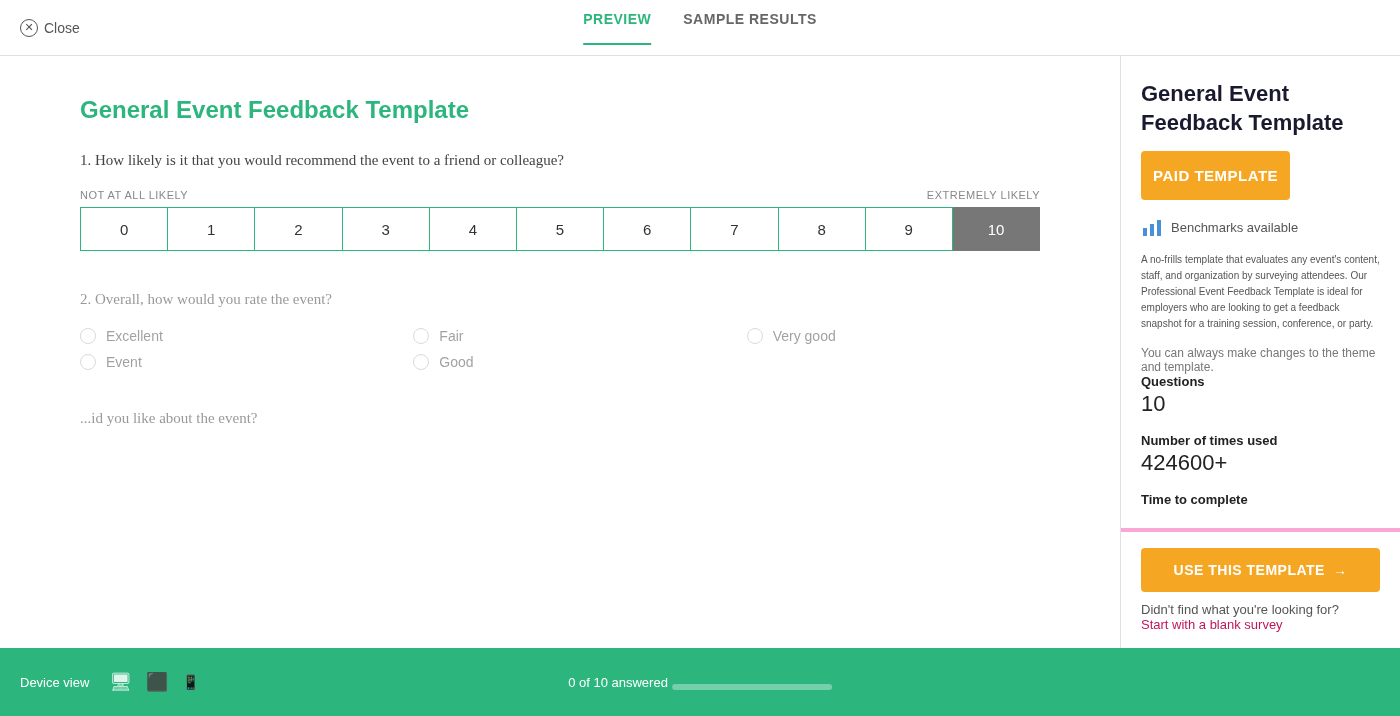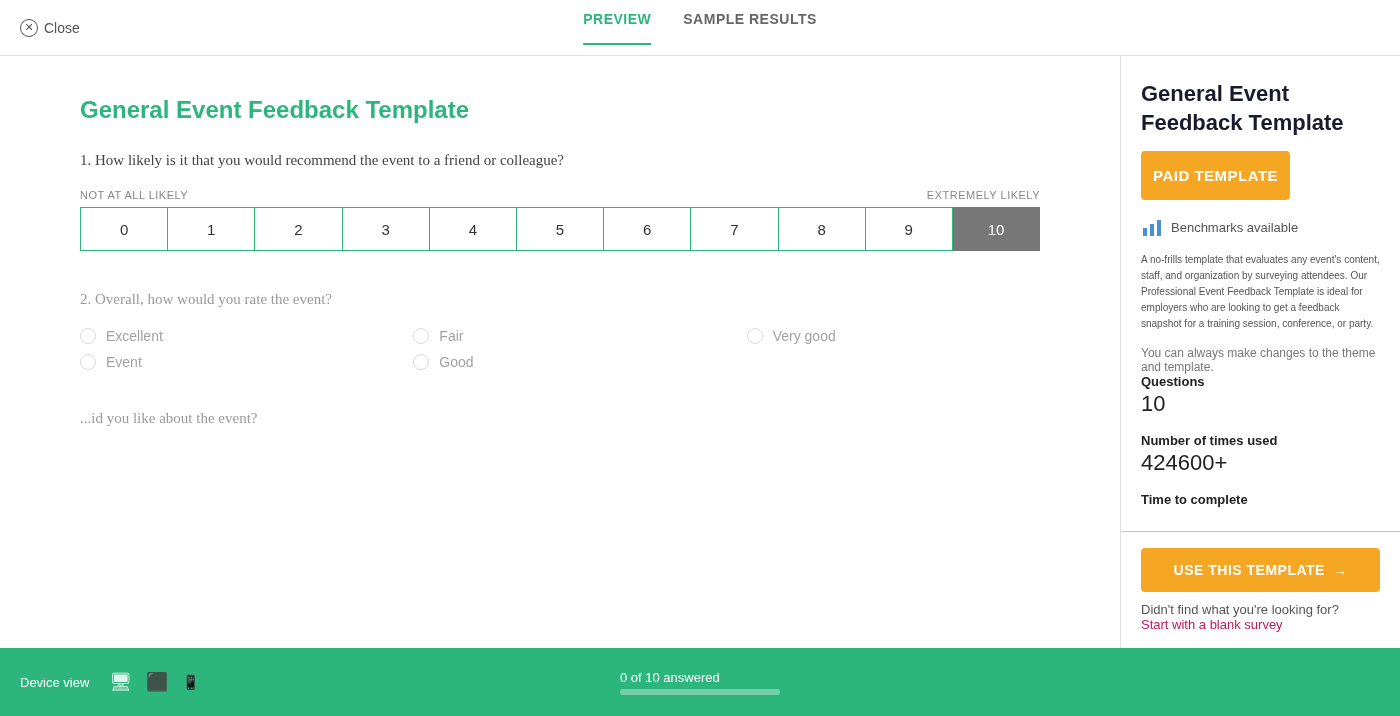--- a/index.html
+++ b/index.html
@@ -173,22 +173,22 @@
       color: #fff;
       font-size: 18px;
       cursor: pointer;
       opacity: 0.85;
     }
     .progress-section {
       position: absolute;
       left: 50%;
       transform: translateX(-50%);
       display: flex;
-      flex-direction: column;
-      align-items: flex-start;
+      flex-direction: row;
+      align-items: flex-end;
       gap: 4px;
     }
     .progress-text {
       color: #fff;
       font-size: 13px;
       font-weight: 500;
     }
     .progress-bar-bg {
       width: 160px;
       height: 6px;
@@ -267,21 +267,21 @@
     }
     .panel-stat-value {
       font-size: 22px;
       font-weight: 400;
       color: #222;
       margin-bottom: 16px;
     }
 
     
     .right-panel-bottom {
-      border-top: 1px solid #f9a8d4;
+      border-top: 4px solid #f9a8d4;
       padding: 16px 20px;
       background: #fff;
       flex-shrink: 0;
     }
     .use-template-btn {
       width: 100%;
       background: #f5a623;
       color: #fff;
       border: none;
       border-radius: 4px;

